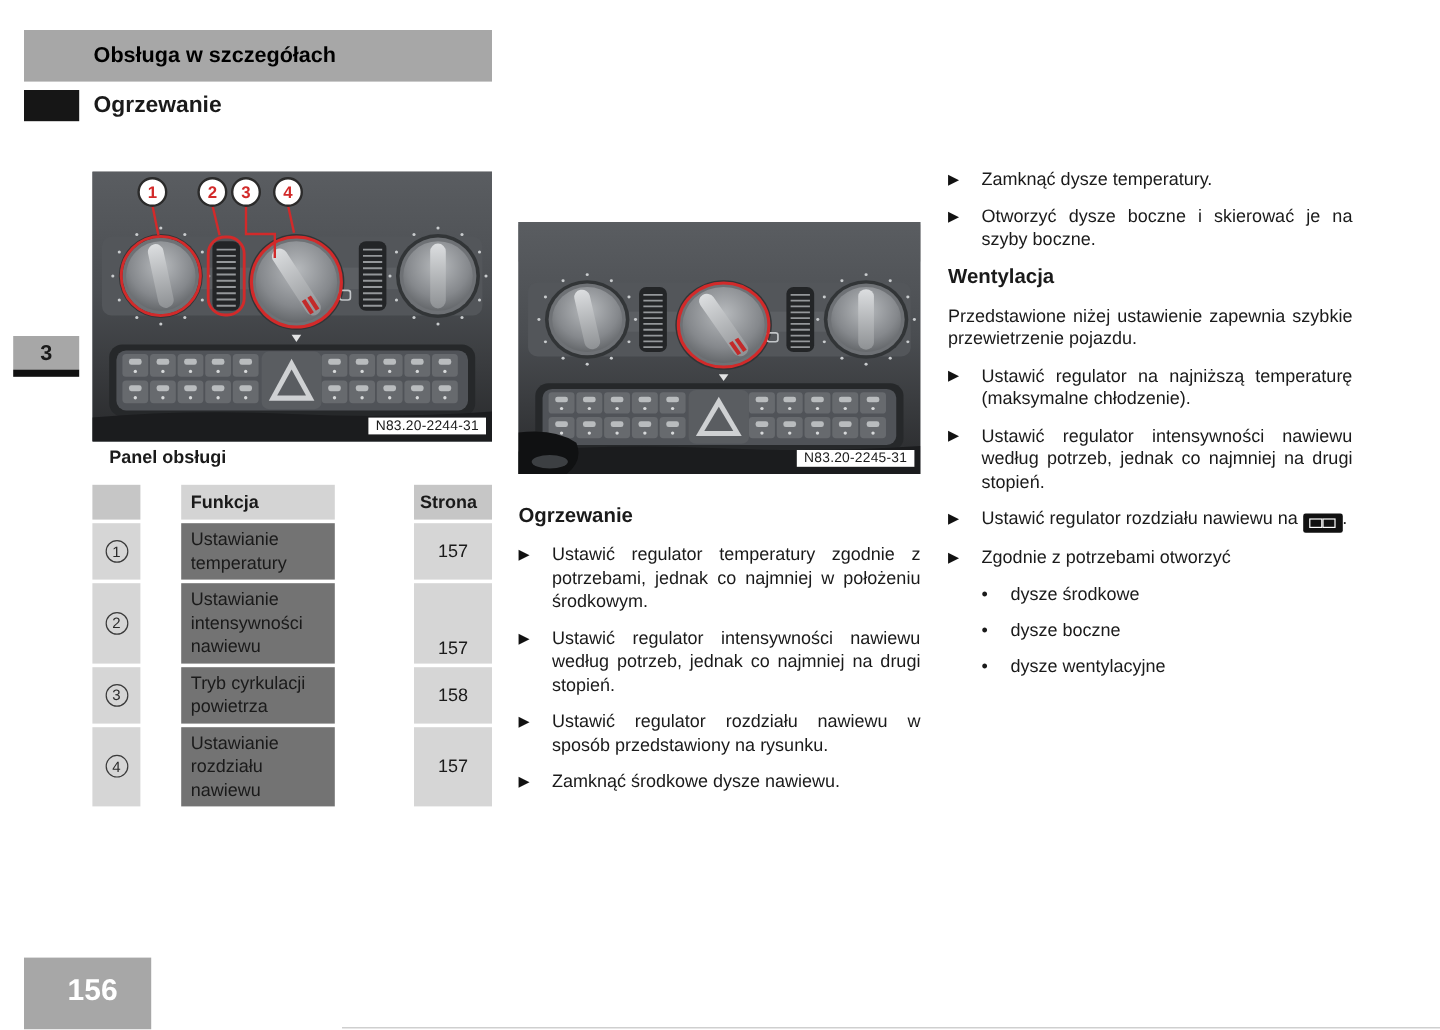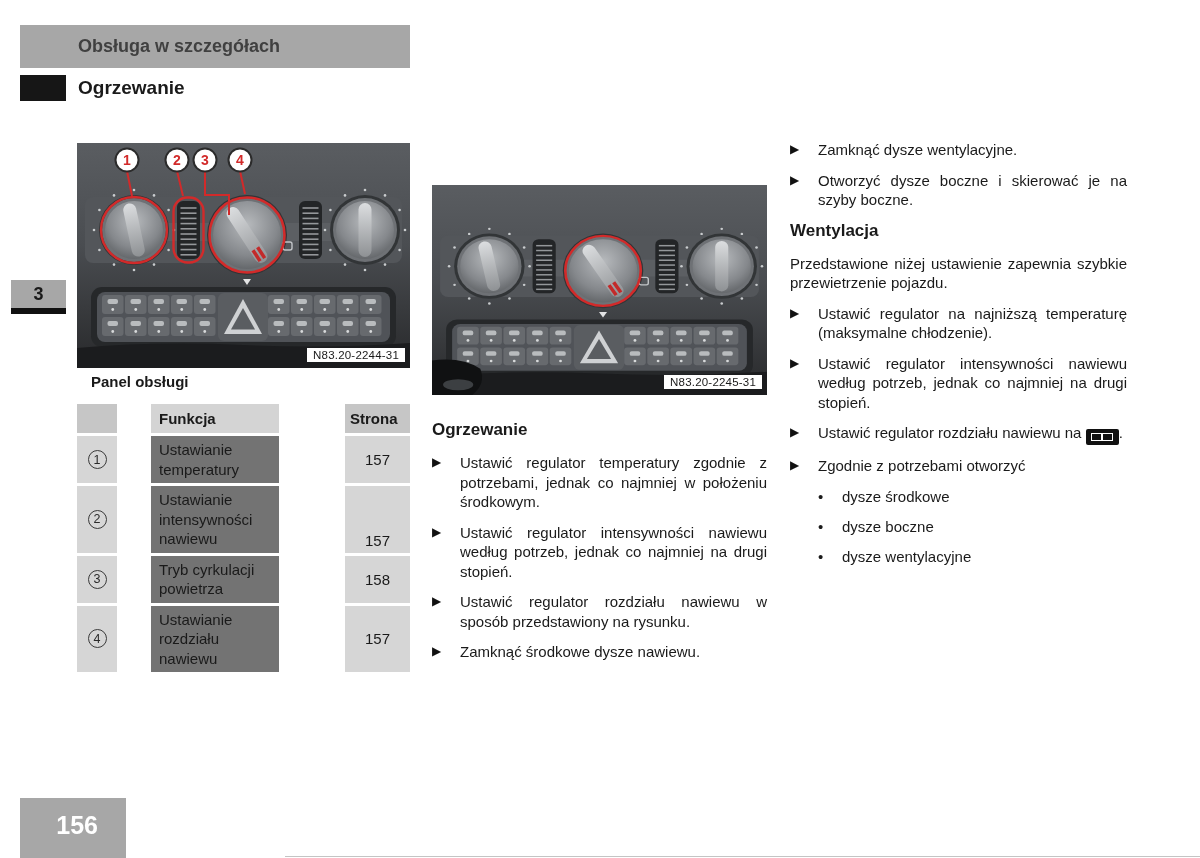--- a/index.html
+++ b/index.html
@@ -2,21 +2,21 @@
 <html><head>
 <meta charset="utf-8">
 <style>
   html,body{margin:0;padding:0;background:#ffffff;}
   *{box-sizing:border-box;}
   .page{position:relative;width:1200px;height:858px;background:#fff;overflow:hidden;
         font-family:"Liberation Sans",sans-serif;color:#1a1a1a;}
 
   
   .banner{position:absolute;left:20px;top:25px;width:390px;height:43px;background:#a7a7a7;
-          color:#404040;font-size:18px;font-weight:bold;line-height:43px;padding-left:58px;}
+          color:#000000;font-size:18px;font-weight:bold;line-height:43px;padding-left:58px;}
   .title-block{position:absolute;left:20px;top:75px;width:46px;height:26px;background:#161616;}
   .section-title{position:absolute;left:78px;top:75px;height:26px;line-height:26px;
                  font-size:19px;font-weight:bold;}
 
   
   .chapter-tab{position:absolute;left:11px;top:280px;width:55px;}
   .chapter-tab .num{display:block;height:28px;background:#a7a7a7;color:#1a1a1a;
                     font-size:18px;font-weight:bold;text-align:center;line-height:28px;}
   .chapter-tab .bar{display:block;height:6px;background:#111;}
 
@@ -479,21 +479,21 @@
     </div>
     <div class="step">
       <span class="marker">▶</span>
       <span class="txt">Zamknąć środkowe dysze nawiewu.</span>
     </div>
   </div>
 
   <div class="right-col">
     <div class="step">
       <span class="marker">▶</span>
-      <span class="txt">Zamknąć dysze wentylacyjne.</span>
+      <span class="txt">Zamknąć dysze temperatury.</span>
     </div>
     <div class="step">
       <span class="marker">▶</span>
       <span class="txt">Otworzyć dysze boczne i skierować je na szyby boczne.</span>
     </div>
     <div class="col-heading">Wentylacja</div>
     <p class="intro">Przedstawione niżej ustawienie zapewnia szybkie przewietrzenie pojazdu.</p>
     <div class="step">
       <span class="marker">▶</span>
       <span class="txt">Ustawić regulator na najniższą temperaturę (maksymalne chłodzenie).</span>

